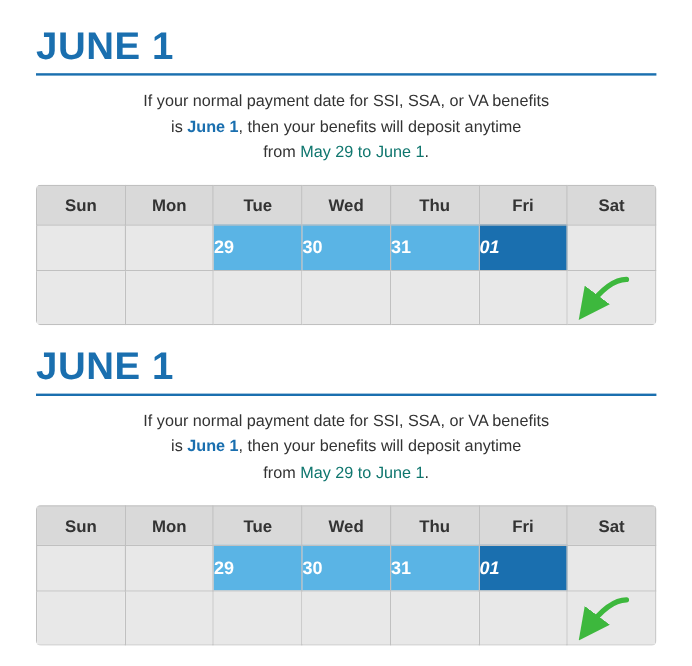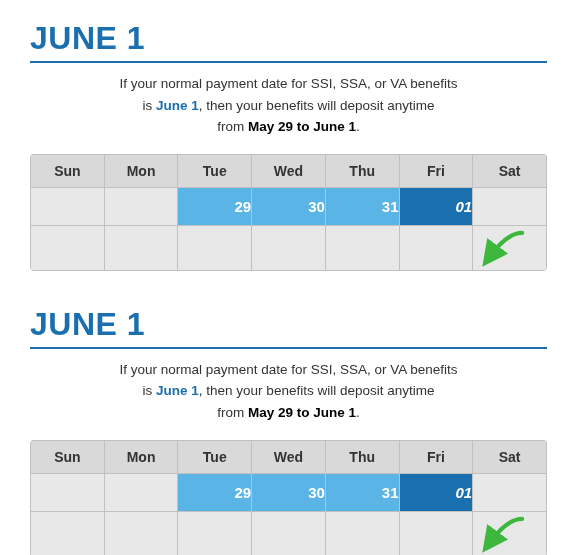--- a/index.html
+++ b/index.html
@@ -5,21 +5,21 @@
     * { box-sizing: border-box; margin: 0; padding: 0; }
     body {
       background: #fff;
       font-family: Arial, sans-serif;
       width: 577px;
       min-height: 555px;
       padding: 20px 30px;
     }
 
     .section {
-      margin-bottom: 35px;
+      margin-bottom: 16px;
     }
 
     .title {
       font-size: 32px;
       font-weight: 900;
       color: #1a6faf;
       border-bottom: 2px solid #1a6faf;
       padding-bottom: 4px;
       margin-bottom: 10px;
       letter-spacing: 0.5px;
@@ -32,22 +32,22 @@
       margin-bottom: 16px;
       text-align: center;
     }
 
     .description .highlight-blue {
       color: #1a6faf;
       font-weight: bold;
     }
 
     .description .highlight-orange {
-      color: #000000;
-      font-weight: bold;
+      color: #0f766e;
+      font-weight: normal;
     }
 
     .calendar-wrapper {
       overflow: hidden;
       border-radius: 4px;
     }
 
     .calendar-table {
       width: 100%;
       border-collapse: collapse;
@@ -59,21 +59,21 @@
       text-align: center;
       font-size: 14px;
       font-weight: 600;
       color: #333;
       padding: 8px 4px;
       border: 1px solid #c0c0c0;
     }
 
     .calendar-table td {
       background: #e8e8e8;
-      text-align: right;
+      text-align: left;
       padding: 10px 0;
       font-size: 15px;
       font-weight: 600;
       color: #fff;
       border: 1px solid #c0c0c0;
     }
 
     .calendar-table td.empty {
       background: #e8e8e8;
       color: transparent;

